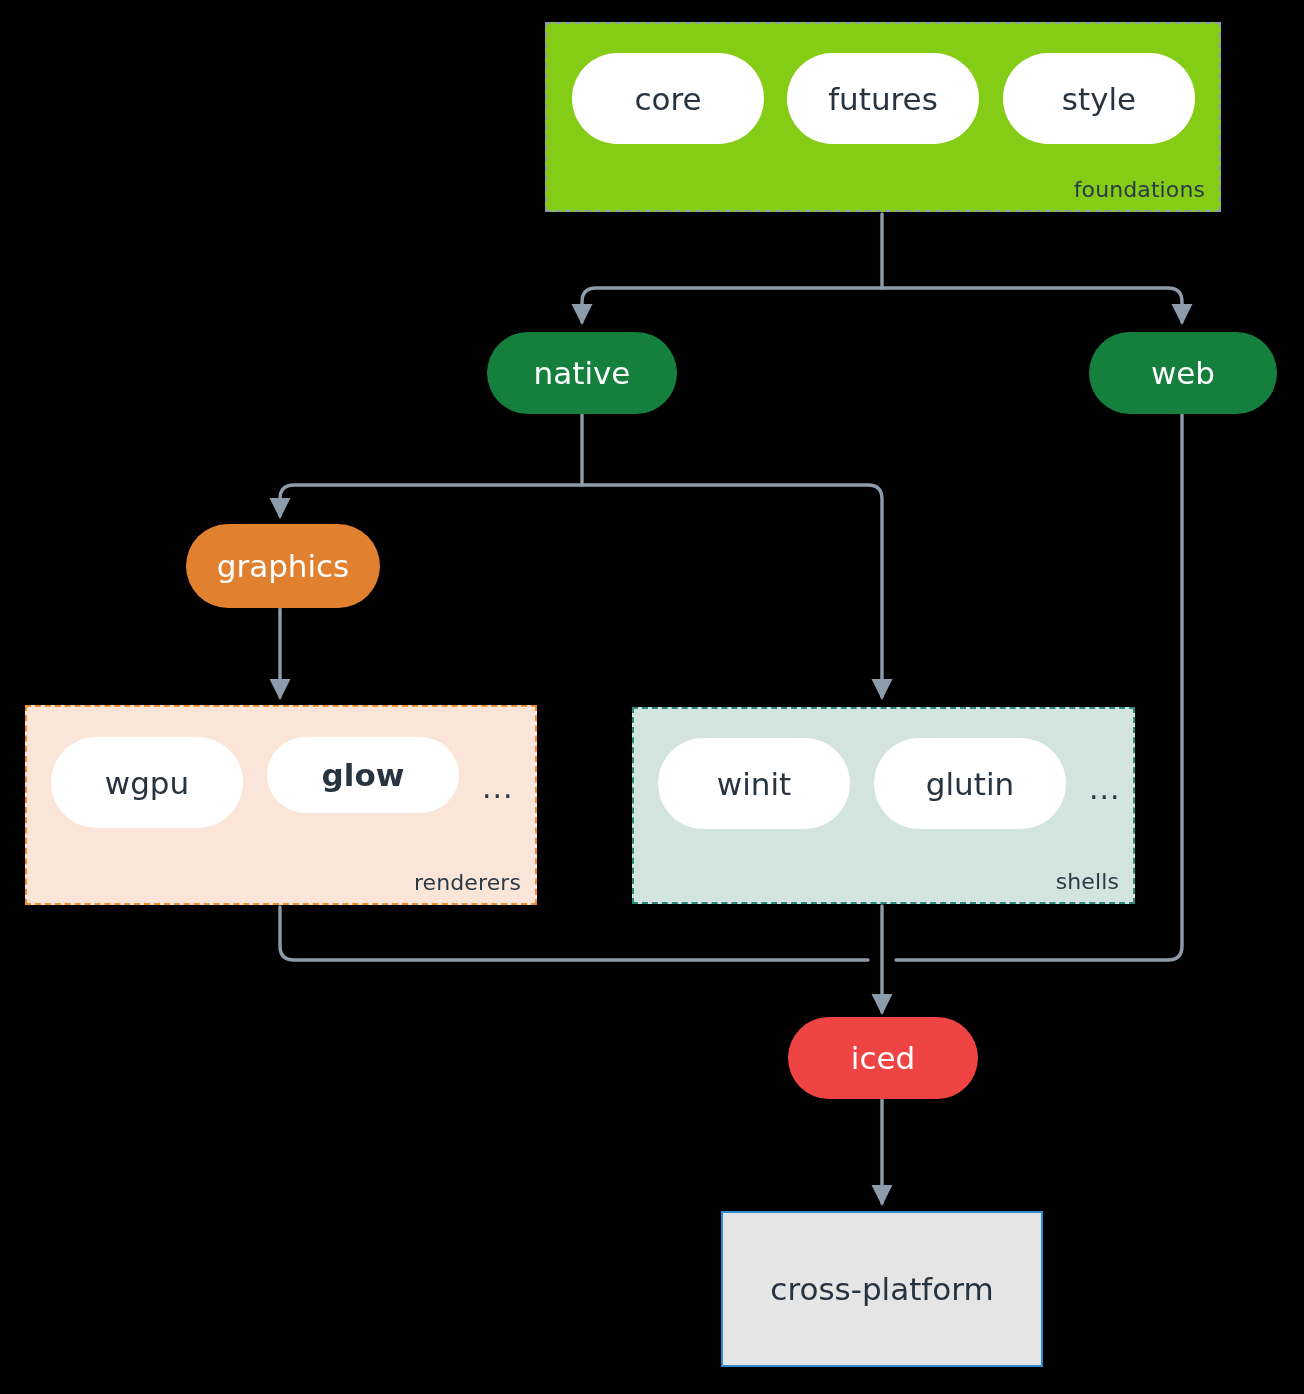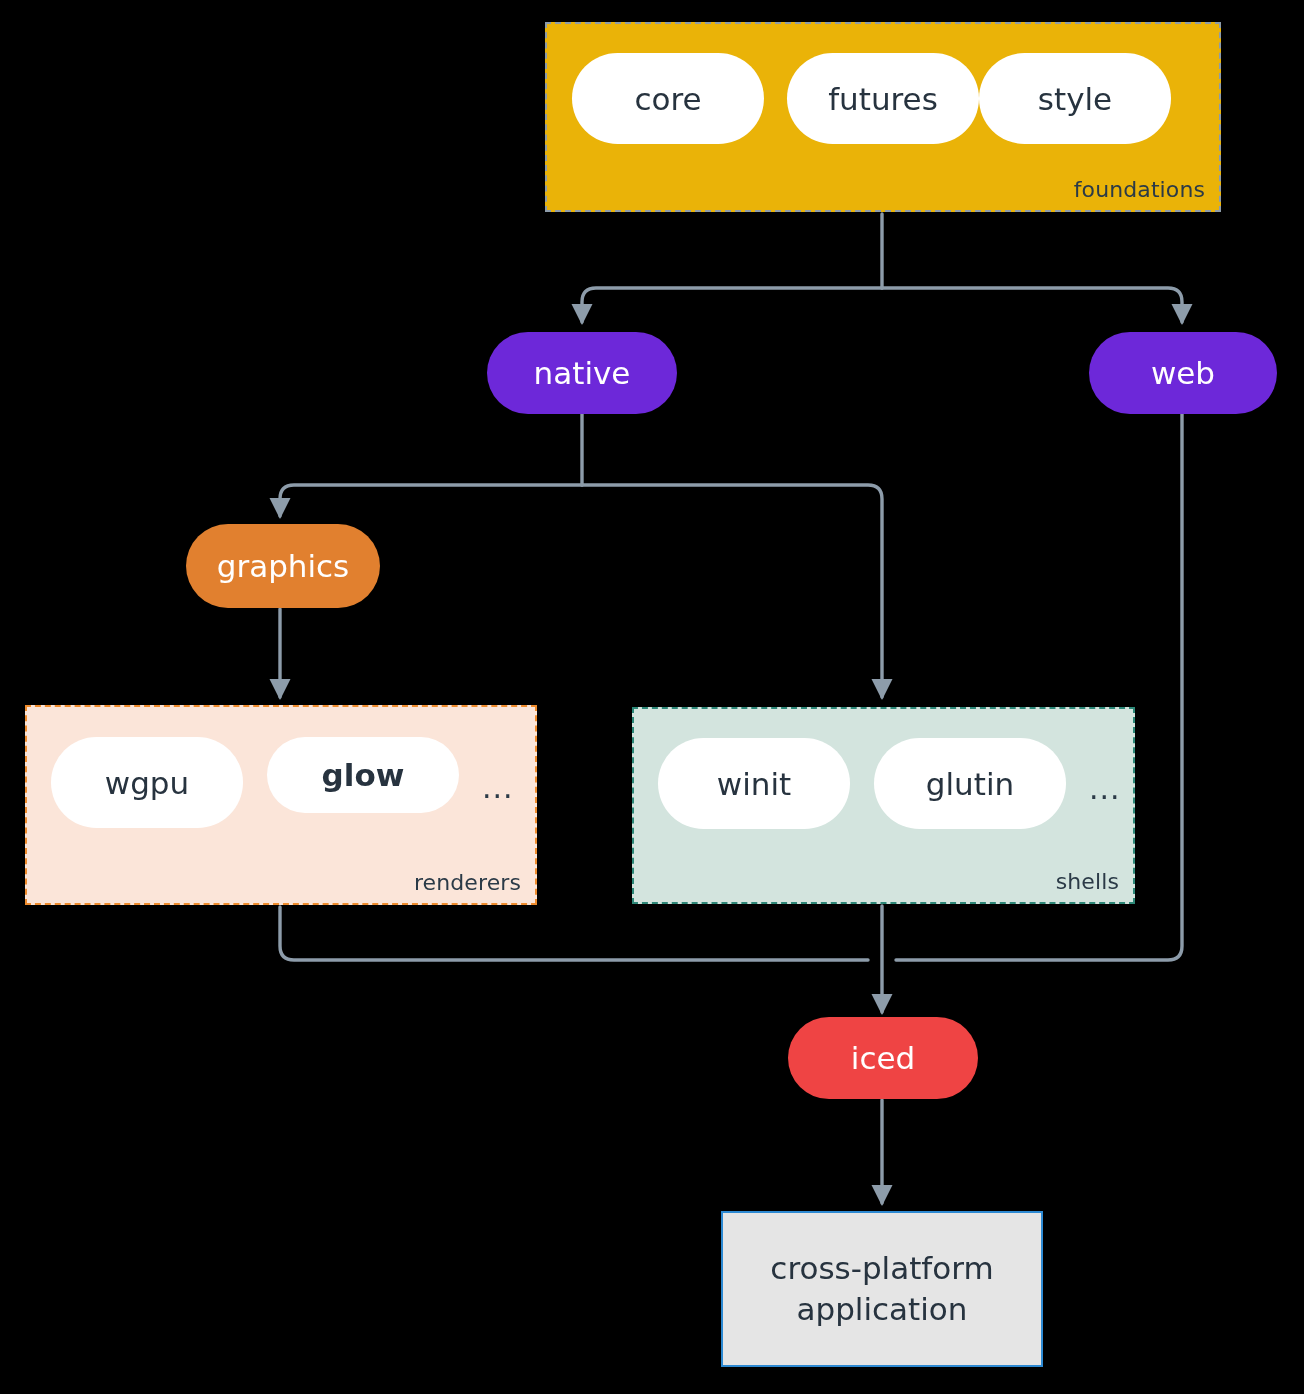--- a/index.html
+++ b/index.html
@@ -44,21 +44,21 @@
     color: #2b3a47;
     line-height: 1;
     letter-spacing: 1px;
   }
 
   #cluster-foundations {
     left: 545px;
     top: 22px;
     width: 676px;
     height: 190px;
-    background: #eab308;
+    background: #84cc16;
     border: 2px dashed #8d9caa;
   }
   #cluster-renderers {
     left: 25px;
     top: 705px;
     width: 512px;
     height: 200px;
     background: #fbe5d9;
     border: 2px dashed #ef8c2d;
   }
@@ -90,21 +90,21 @@
     position: absolute;
     box-sizing: border-box;
     display: flex;
     align-items: center;
     justify-content: center;
     border-radius: 999px;
     font-size: 31px;
     color: #ffffff;
     white-space: nowrap;
   }
-  .node-purple { background: #6d28d9; justify-content: center; }
+  .node-purple { background: #15803d; justify-content: center; }
   .node-orange { background: #e1802f; }
   .node-blue   { background: #ef4444; }
 
   .rectbox {
     position: absolute;
     box-sizing: border-box;
     display: flex;
     align-items: center;
     justify-content: center;
     text-align: center;
@@ -148,21 +148,21 @@
     </g>
   </svg>
 
   <div class="cluster" id="cluster-foundations">
     <div class="pill pill-white" style="left:25px; top:29px; width:192px; height:91px;">
       <span>core</span>
     </div>
     <div class="pill pill-white" style="left:240px; top:29px; width:192px; height:91px;text-align:center;">
       <span>futures</span>
     </div>
-    <div class="pill pill-white" style="left:432px; top:29px; width:192px; height:91px;">
+    <div class="pill pill-white" style="left:456px; top:29px; width:192px; height:91px;">
       <span>style</span>
     </div>
     <div class="cluster-label">foundations</div>
   </div>
 
   <div class="cluster" id="cluster-renderers">
     <div class="pill pill-white" style="left:24px; top:30px; width:192px; height:91px;">
       <span>wgpu</span>
     </div>
     <div class="pill pill-white" style="left:240px; top:30px; width:192px; height:76px;font-weight:bold;">
@@ -195,17 +195,16 @@
     <span>web</span>
   </div>
 
   <div class="node node-blue" style="left:788px; top:1017px; width:190px; height:82px;">
     <span>iced</span>
   </div>
 
   <div class="rectbox" style="left:721px; top:1211px; width:322px; height:156px;">
     <div>
       <div>cross-platform</div>
-      <div>application</div>
     </div>
   </div>
 
 </div>
 
 </body></html>

